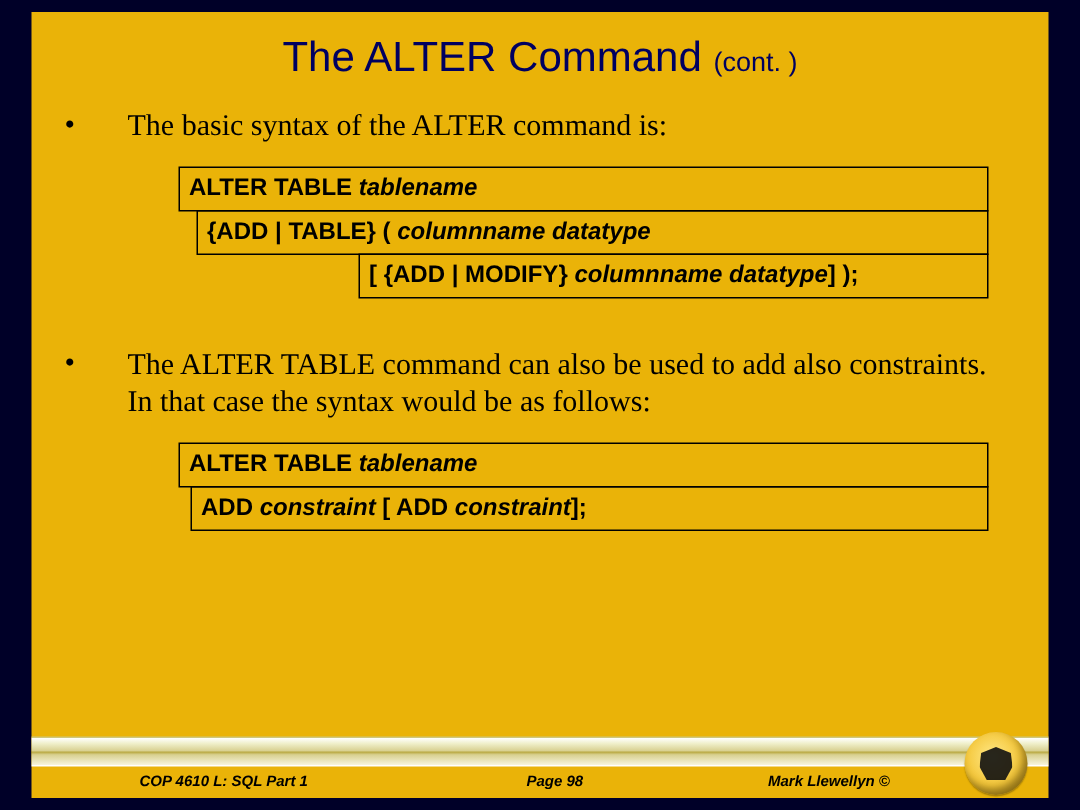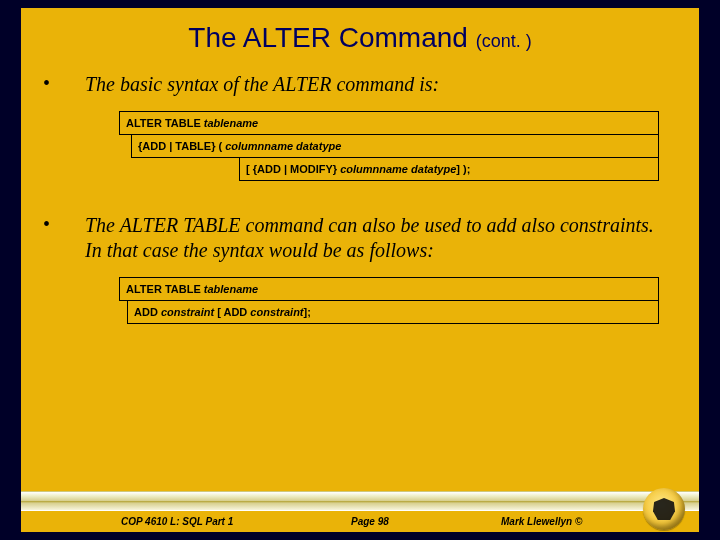--- a/index.html
+++ b/index.html
@@ -33,27 +33,27 @@
     display: inline;
   }
   .content {
     padding: 0 30px 0 20px;
     margin-top: 18px;
     font-size: 20px;
     color: #000;
   }
   .bullet { display: flex; margin-bottom: 8px; }
   .bullet .sym { width: 44px; text-align: left; padding-left: 2px; }
-  .bullet .txt { flex: 1; line-height: 1.25; font-style: italic; }
+  .bullet .txt { flex: 1; line-height: 1.25; }
 
   .syntax-group { margin-left: 78px; margin-right: 10px; }
   .syntax-box {
     border: 1px solid #000;
     font-family: Arial, Helvetica, sans-serif;
-    font-size: 11px;
+    font-size: 16px;
     padding: 5px 6px 5px 6px;
   }
   .sb1 { margin-top: 2px; }
   .sb2 { margin-top: -1px; margin-left: 12px; }
   .sb3 { margin-top: -1px; margin-left: 120px;}
   .sb4 { margin-top: 2px; }
   .sb5 { margin-top: -1px; margin-left: 8px; }
 
   .bold { font-weight: bold; }
   .ital { font-style: italic; }
@@ -78,23 +78,23 @@
   }
   .foot-text {
     position: absolute;
     top: 28px;
     font-family: Arial, Helvetica, sans-serif;
     font-size: 10px;
     font-style: italic;
     font-weight: bold;
     color: #000;
   }
-  .ft-left { left: 100px; }
+  .ft-left { left: 72px; }
   .ft-center { left: 330px; }
-  .ft-right { left: 480px; }
+  .ft-right { left: 491px; }
 
   .logo {
     position: absolute;
     right: 14px;
     bottom: 2px;
     width: 42px;
     height: 42px;
     border-radius: 50%;
     background: radial-gradient(circle at 45% 40%, #ffe98a 0%, #f4c638 55%, #b88800 100%);
     box-shadow: inset -3px -4px 6px rgba(0,0,0,0.35), 0 1px 1px rgba(0,0,0,0.3);

